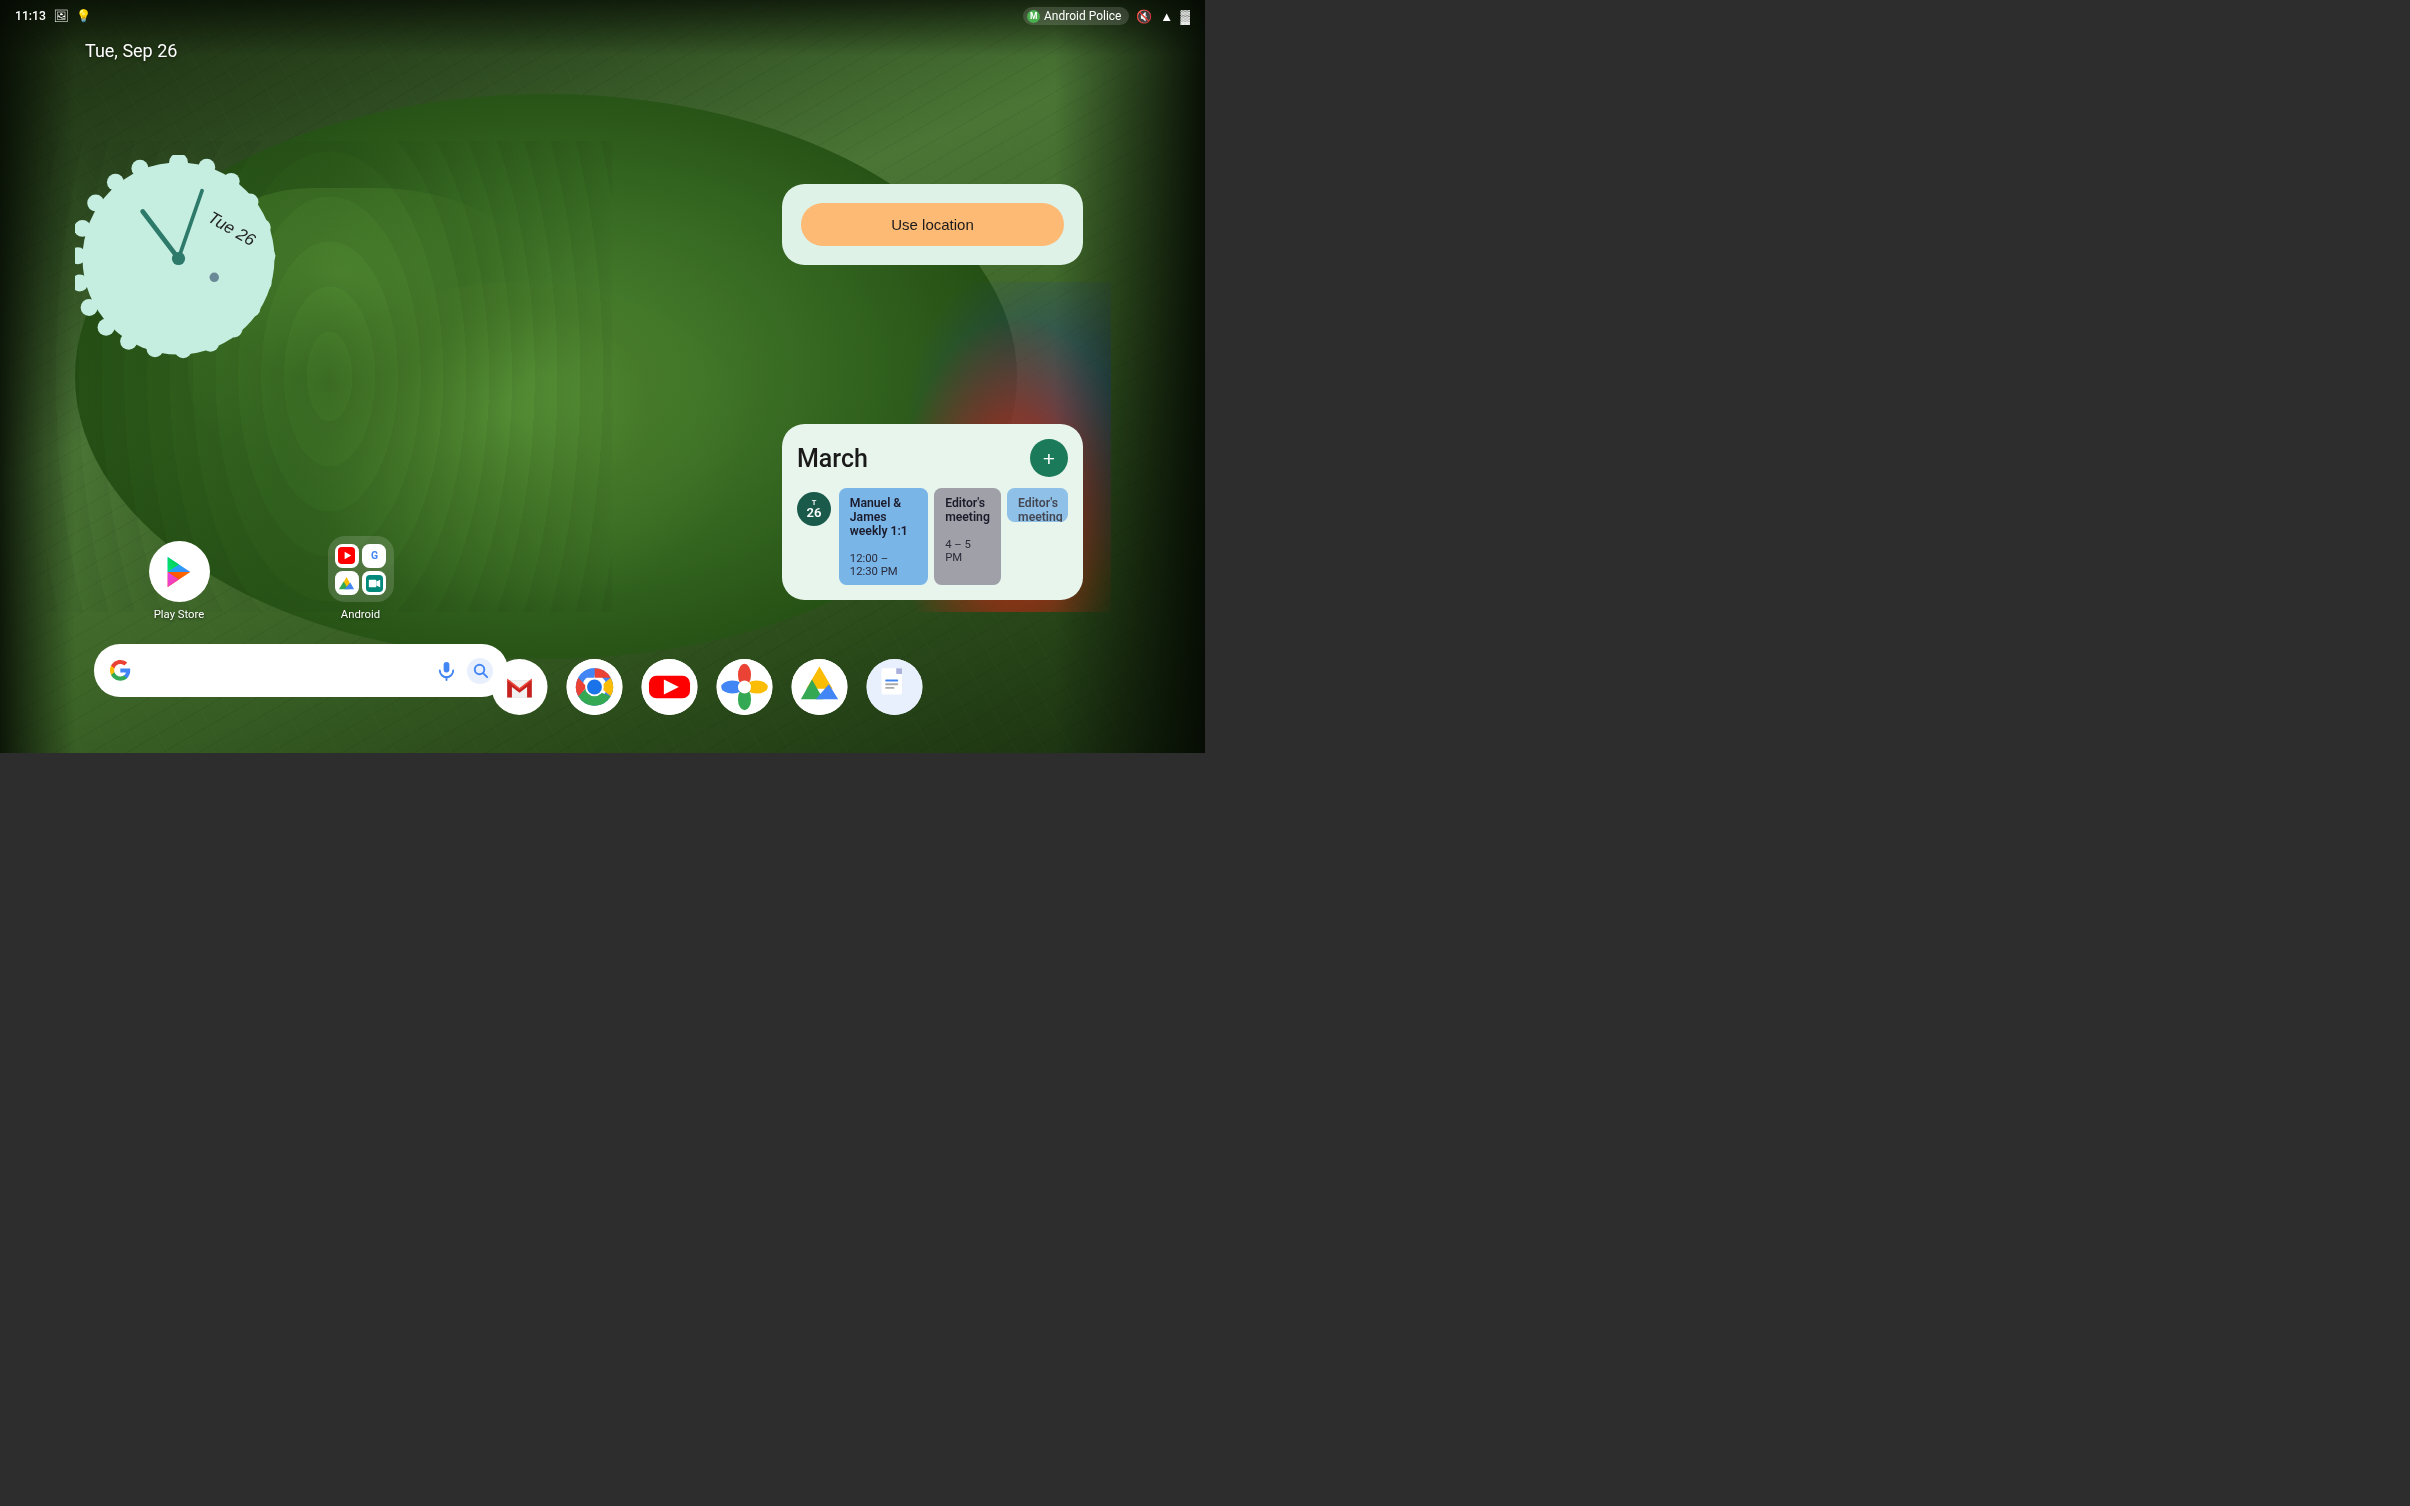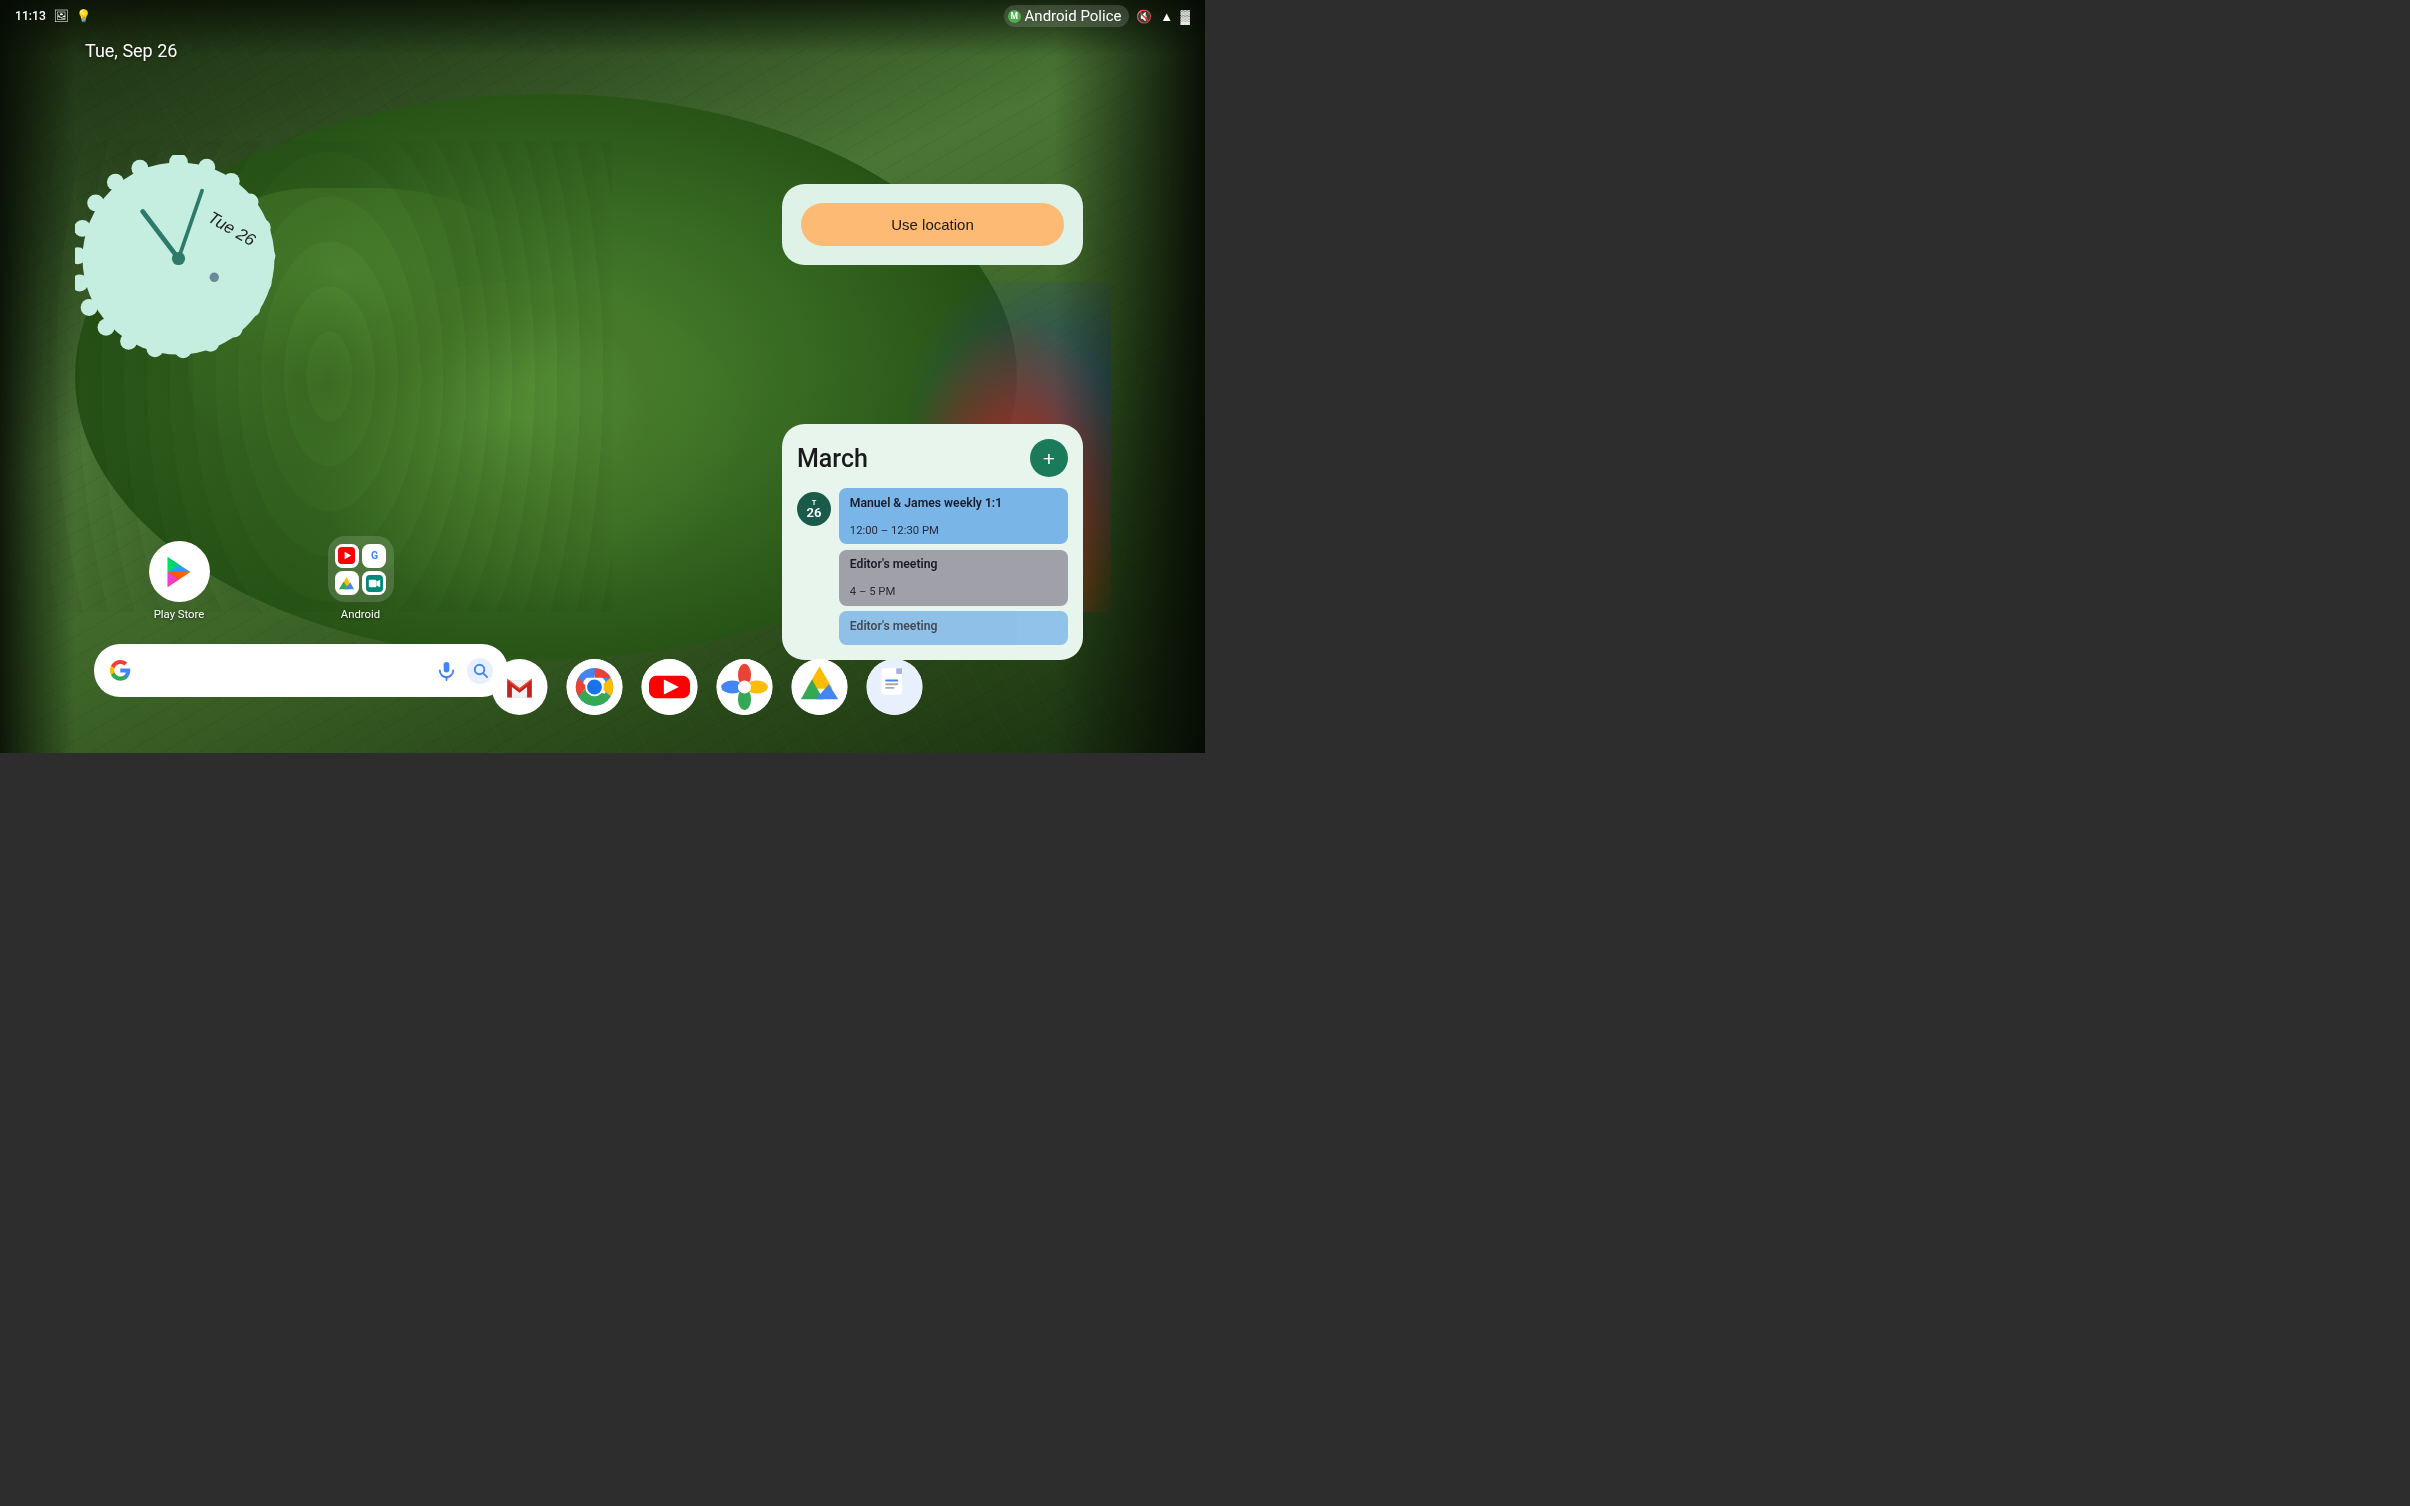--- a/index.html
+++ b/index.html
@@ -57,21 +57,21 @@
       height: 13px;
       border-radius: 50%;
       background: #4CAF50;
       display: flex;
       align-items: center;
       justify-content: center;
     }
 
     .ap-text {
       color: white;
-      font-size: 15px;
+      font-size: 12px;
     }
 
     
     .clock-widget {
       position: absolute;
       top: 155px;
       left: 75px;
       width: 207px;
       height: 207px;
       z-index: 10;
@@ -241,21 +241,21 @@
     .event-date-number {
       color: white;
       font-size: 13px;
       font-weight: 600;
       line-height: 1;
     }
 
     .event-list {
       flex: 1;
       display: flex;
-      flex-direction: column;
+      flex-direction: row;
       gap: 5.6px;
     }
 
     .event-item {
       border-radius: 7.5px;
       padding: 7.5px 11.3px;
     }
 
     .event-item.blue {
       background: #7ab5e8;

